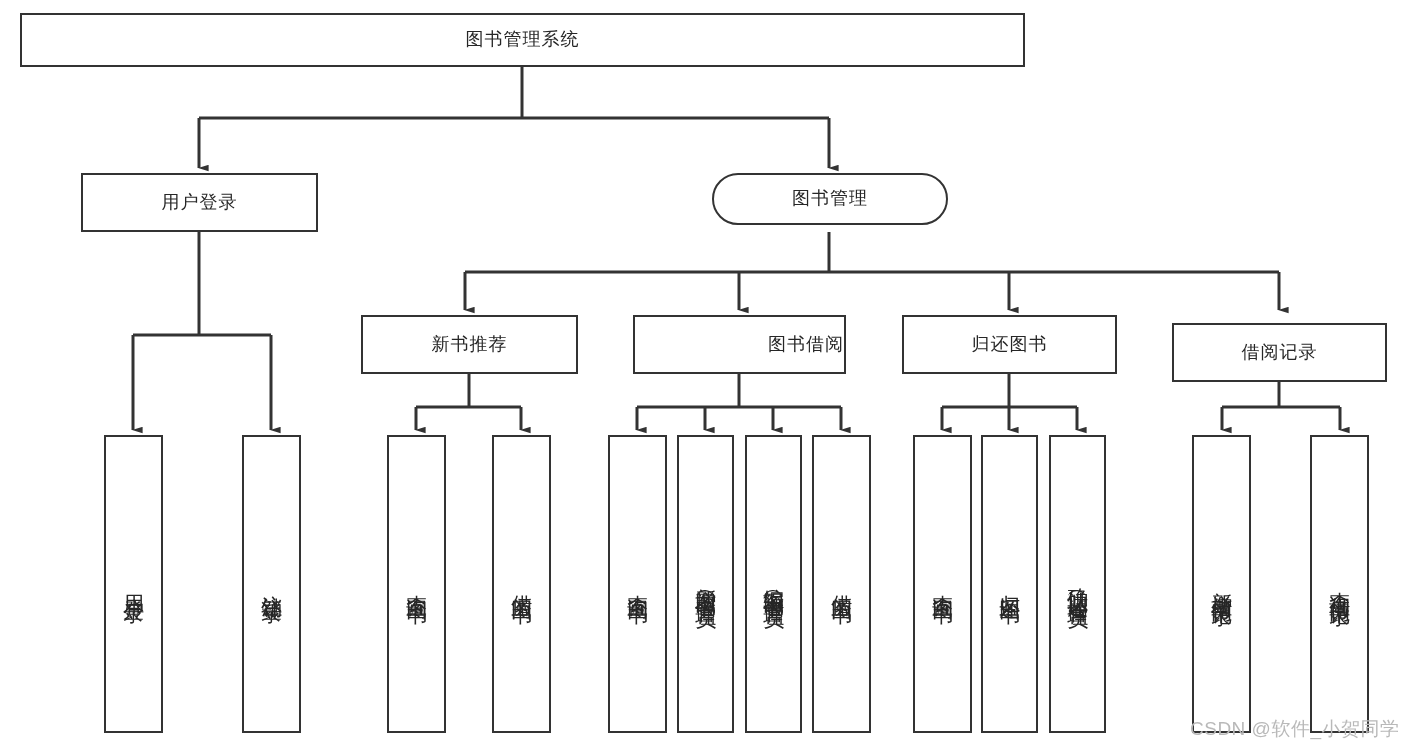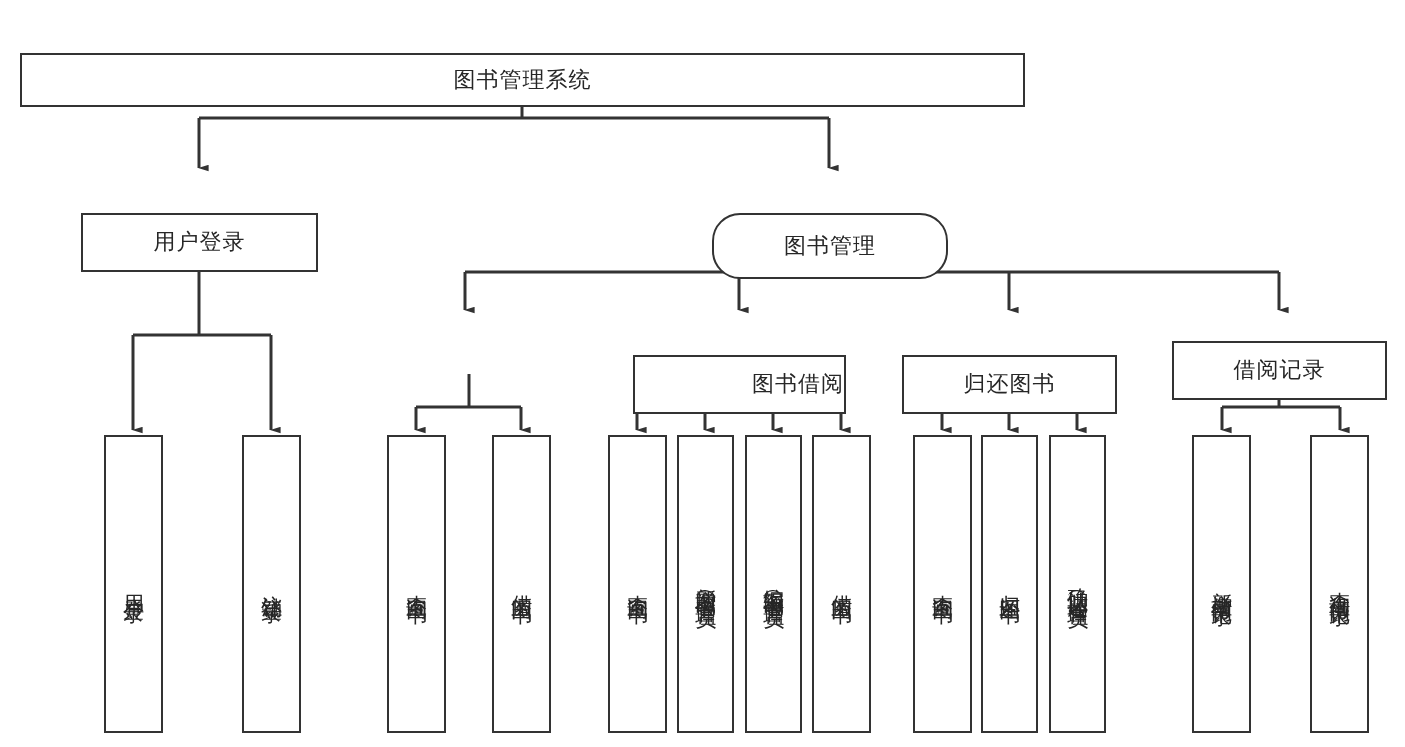--- a/index.html
+++ b/index.html
@@ -22,24 +22,23 @@
     position: absolute;
     box-sizing: border-box;
     background: #ffffff;
     border: 2px solid #333333;
     display: flex;
     align-items: center;
     justify-content: center;
     color: #262626;
   }
   .node.horiz {
-    font-size: 22px;
+    font-size: 18px;
     letter-spacing: 1px;
     line-height: 1.2;
-    margin-top: 40px;
   }
   .node.vert {
     writing-mode: vertical-rl;
     text-orientation: upright;
     font-size: 21px;
     line-height: 1.35;
     letter-spacing: 3px;
     padding: 6px 0;
     text-align: center;
   }
@@ -122,31 +121,34 @@
     </g>
   </svg>
 
   <div class="node horiz" style="left:20px; top:13px; width:1005px; height:54px;">
     <span>图书管理系统</span>
   </div>
 
   <div class="node horiz" style="left:81px; top:173px; width:237px; height:59px;">
     <span>用户登录</span>
   </div>
-  <div class="node horiz" style="left:712px; top:173px; width:236px; height:66px;border-radius:28px;">
+  <div class="node horiz" style="left:712px; top:173px; width:236px; height:52px;border-radius:28px;">
     <span>图书管理</span>
   </div>
 
+  <div class="node horiz" style="left:361px; top:315px; width:217px; height:59px;">
+    <span>新书推荐</span>
+  </div>
   <div class="node horiz" style="left:633px; top:315px; width:213px; height:59px;justify-content:flex-end;">
     <span>图书借阅</span>
   </div>
   <div class="node horiz" style="left:902px; top:315px; width:215px; height:59px;">
     <span>归还图书</span>
   </div>
-  <div class="node horiz" style="left:1172px; top:301px; width:215px; height:59px;">
+  <div class="node horiz" style="left:1172px; top:323px; width:215px; height:59px;">
     <span>借阅记录</span>
   </div>
 
   <div class="node vert" style="left:104px; top:435px; width:59px; height:298px;">
     <span class="vtext">用户登录</span>
   </div>
   <div class="node vert" style="left:242px; top:435px; width:59px; height:298px;">
     <span class="vtext">注销登录</span>
   </div>
 
@@ -180,14 +182,15 @@
     <span class="vtext">确认归还（管理员）</span>
   </div>
 
   <div class="node vert" style="left:1192px; top:435px; width:59px; height:298px;">
     <span class="vtext">新增借阅记录</span>
   </div>
   <div class="node vert" style="left:1310px; top:435px; width:59px; height:298px;">
     <span class="vtext">查询借阅记录</span>
   </div>
 
+  <div class="watermark" style="left:1190px; top:716px;">CSDN @软件_小贺同学</div>
 
 </div>
 
 </body></html>

